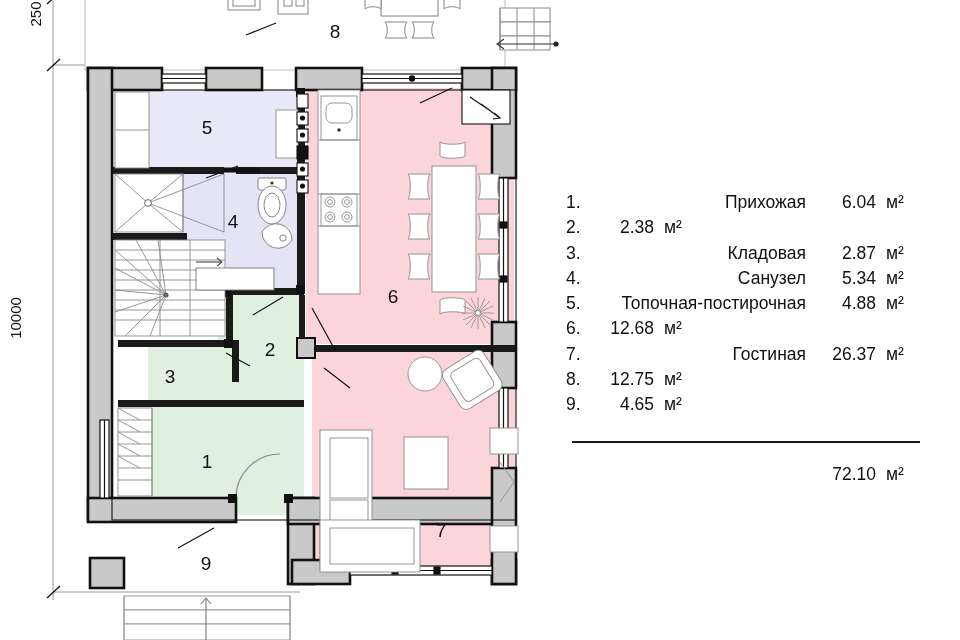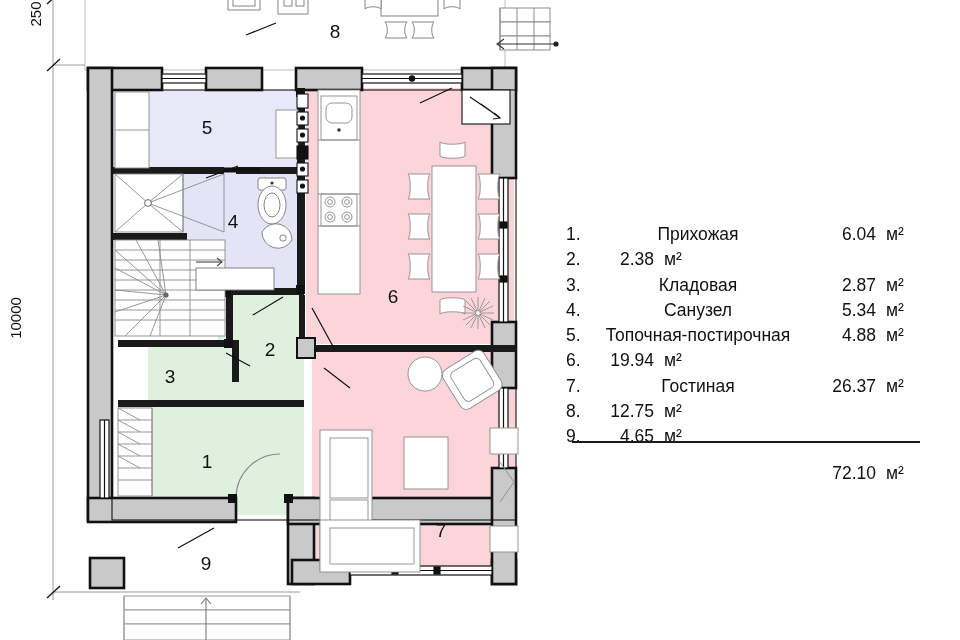--- a/index.html
+++ b/index.html
@@ -14,29 +14,29 @@
   
   .legend{
     position:absolute;left:566px;top:192px;width:360px;
     font-family:"Liberation Sans","DejaVu Sans",sans-serif;
   }
   .legend-row{
     display:flex;align-items:baseline;height:25.3px;
     font-size:17.5px;color:#111;white-space:nowrap;
   }
   .lg-num{width:24px;flex:0 0 24px;text-align:left;}
-  .lg-name{flex:1 1 auto;text-align:center;padding-right:6px;}
-  .lg-val{width:64px;flex:0 0 64px;text-align:right;margin-top:32px;}
+  .lg-name{flex:1 1 auto;text-align:right;padding-right:6px;}
+  .lg-val{width:64px;flex:0 0 64px;text-align:right;}
   .lg-unit{width:40px;flex:0 0 40px;padding-left:10px;}
   .legend-rule{
     position:absolute;left:572px;top:441px;width:348px;height:0;
     border-top:2.4px solid #1a1a1a;
   }
   .legend-total{
-    position:absolute;left:566px;top:431px;width:360px;
+    position:absolute;left:566px;top:464px;width:360px;
     display:flex;align-items:baseline;
     font-size:17.5px;color:#111;
   }
   .legend-total .lg-num,.legend-total .lg-name{visibility:hidden;}
   .dim-label{
     position:absolute;color:#111;font-size:15px;
     font-family:"Liberation Sans","DejaVu Sans",sans-serif;
     transform-origin:50% 50%;
   }
   #dim-10000{left:15px;top:318px;transform:translate(-50%,-50%) rotate(-90deg);}
@@ -462,21 +462,21 @@
       <span class="lg-unit">м²</span>
     </div>
     <div class="legend-row">
       <span class="lg-num">5.</span>
       <span class="lg-name">Топочная-постирочная</span>
       <span class="lg-val">4.88</span>
       <span class="lg-unit">м²</span>
     </div>
     <div class="legend-row">
       <span class="lg-num">6.</span>
-      <span class="lg-val">19.94</span>
+      <span class="lg-val">12.68</span>
       <span class="lg-unit">м²</span>
     </div>
     <div class="legend-row">
       <span class="lg-num">7.</span>
       <span class="lg-name">Гостиная</span>
       <span class="lg-val">26.37</span>
       <span class="lg-unit">м²</span>
     </div>
     <div class="legend-row">
       <span class="lg-num">8.</span>

